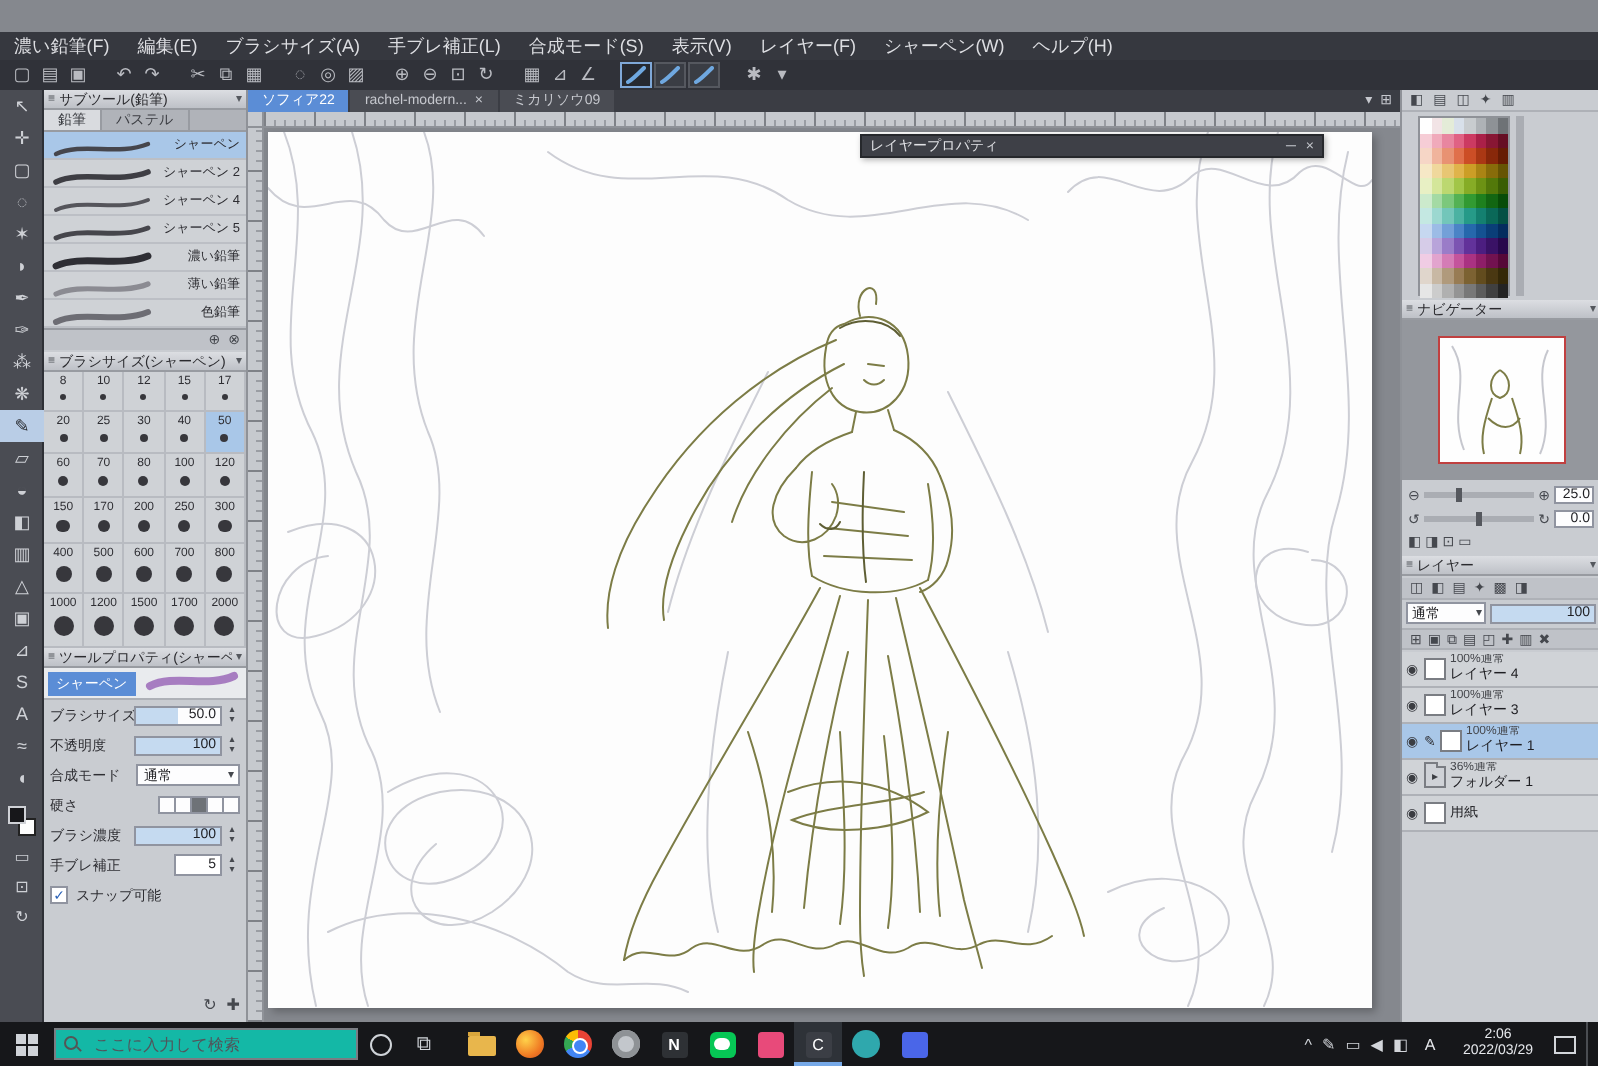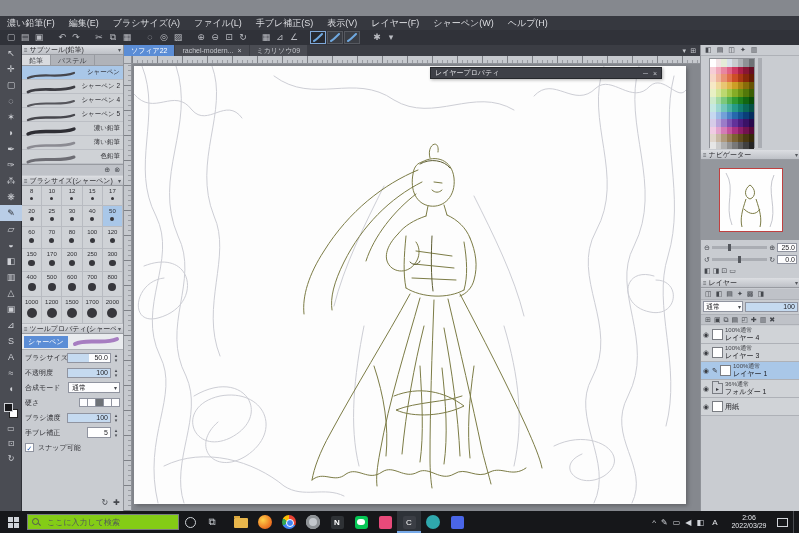--- a/index.html
+++ b/index.html
@@ -137,21 +137,21 @@
   .ly-thumb.folder::before{content:"";position:absolute;top:-3px;left:-1px;width:5px;height:2px;background:#cfd2d7;border:1px solid #7a7d83;border-bottom:none;}
   .ly-text{display:flex;flex-direction:column;justify-content:center;overflow:hidden;}
   .ly-info{font-size:6px;color:#44464b;line-height:7px;white-space:nowrap;}
   .ly-name{font-size:7px;color:#1e1e22;line-height:8px;white-space:nowrap;}
 
   
   #taskbar{position:absolute;left:0;top:511px;width:799px;height:22px;background:#16171a;display:flex;align-items:center;}
   #start-btn{width:26px;height:22px;display:flex;align-items:center;justify-content:center;}
   #win-logo{display:grid;grid-template-columns:5px 5px;grid-gap:1px;}
   #win-logo i{display:block;width:5px;height:5px;background:#cfd3d8;}
-  #search-box{width:152px;height:16px;background:#84cc16;border:1px solid #7a7d83;display:flex;align-items:center;padding:0 4px;margin-left:1px;}
+  #search-box{width:152px;height:16px;background:#14b8a6;border:1px solid #7a7d83;display:flex;align-items:center;padding:0 4px;margin-left:1px;}
   .search-icon{position:relative;width:9px;height:9px;flex:none;margin-right:4px;}
   .search-icon::before{content:"";position:absolute;left:0;top:0;width:5px;height:5px;border:1px solid #555;border-radius:50%;}
   .search-icon::after{content:"";position:absolute;left:6px;top:6px;width:3px;height:1px;background:#555;transform:rotate(45deg);}
   #search-input{border:none;outline:none;background:transparent;font-size:8px;color:#333;width:120px;}
   #search-input::placeholder{color:#51555b;}
   #cortana{width:22px;height:22px;display:flex;align-items:center;justify-content:center;}
   #cortana i{width:11px;height:11px;border:1.5px solid #cfd3d8;border-radius:50%;}
   #taskview{width:22px;height:22px;font-size:10px;color:#cfd3d8;display:flex;align-items:center;justify-content:center;}
   #tb-apps{display:flex;margin-left:6px;}
   .tb-app{width:24px;height:22px;display:flex;align-items:center;justify-content:center;}
@@ -182,22 +182,22 @@
 <body>
 
 <div id="screen">
 
 
   <div id="menubar">
       <span id="menu-items" style="display:flex">
         <div class="menu-item">濃い鉛筆(F)</div>
         <div class="menu-item">編集(E)</div>
         <div class="menu-item">ブラシサイズ(A)</div>
-        <div class="menu-item">ファイル(L)</div>
-        <div class="menu-item">手ブレ補正(S)</div>
+        <div class="menu-item">手ブレ補正(L)</div>
+        <div class="menu-item">合成モード(S)</div>
         <div class="menu-item">表示(V)</div>
         <div class="menu-item">レイヤー(F)</div>
         <div class="menu-item">シャーペン(W)</div>
         <div class="menu-item">ヘルプ(H)</div>
       </span>
     </div>
 
   <div id="cmdbar">
       <span id="cmd-groups" style="display:flex">
         <div class="cmd-group">

